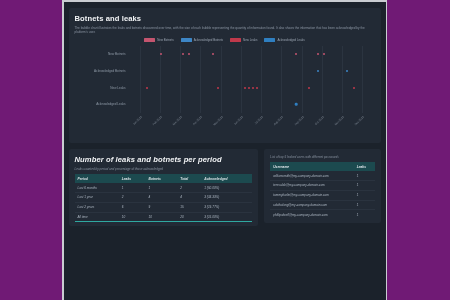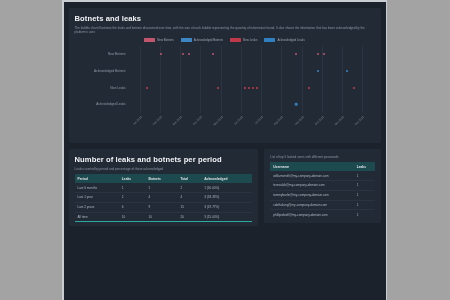--- a/index.html
+++ b/index.html
@@ -5,21 +5,21 @@
   * { box-sizing: border-box; margin: 0; padding: 0; }
   html, body {
     width: 450px; height: 300px;
     background: #1b222b;
     font-family: "Liberation Sans", sans-serif;
     overflow: hidden;
   }
   .page {
     position: relative;
     width: 450px; height: 300px;
-    background: #a3a3a3;
+    background: #701a75;
   }
   
   .frame-left, .frame-right {
     position: absolute; top: 0; bottom: 0;
     width: 1.5px; background: #c9ccd1;
   }
   .frame-left { left: 62px; }
   .frame-right { right: 63px; }
   .frame-top {
     position: absolute; left: 62px; right: 63px; top: 0;
@@ -98,21 +98,21 @@
     top: 100%;
     margin-top: 2px;
     color: #79838f;
     font-size: 2.8px;
     white-space: nowrap;
     transform-origin: left top;
     transform: rotate(-45deg) translate(-100%, 0);
   }
 
   
-  .bottom { display: flex; gap: 6px; }
+  .bottom { display: flex; gap: 6px; font-style: italic; }
   .col-left { width: 62%; }
   .col-right { width: 38%; }
 
   table { width: 100%; border-collapse: collapse; }
   thead th {
     background: #1c4a4f;
     color: #dfe6ea;
     font-size: 3.3px;
     font-weight: bold;
     text-align: left;

